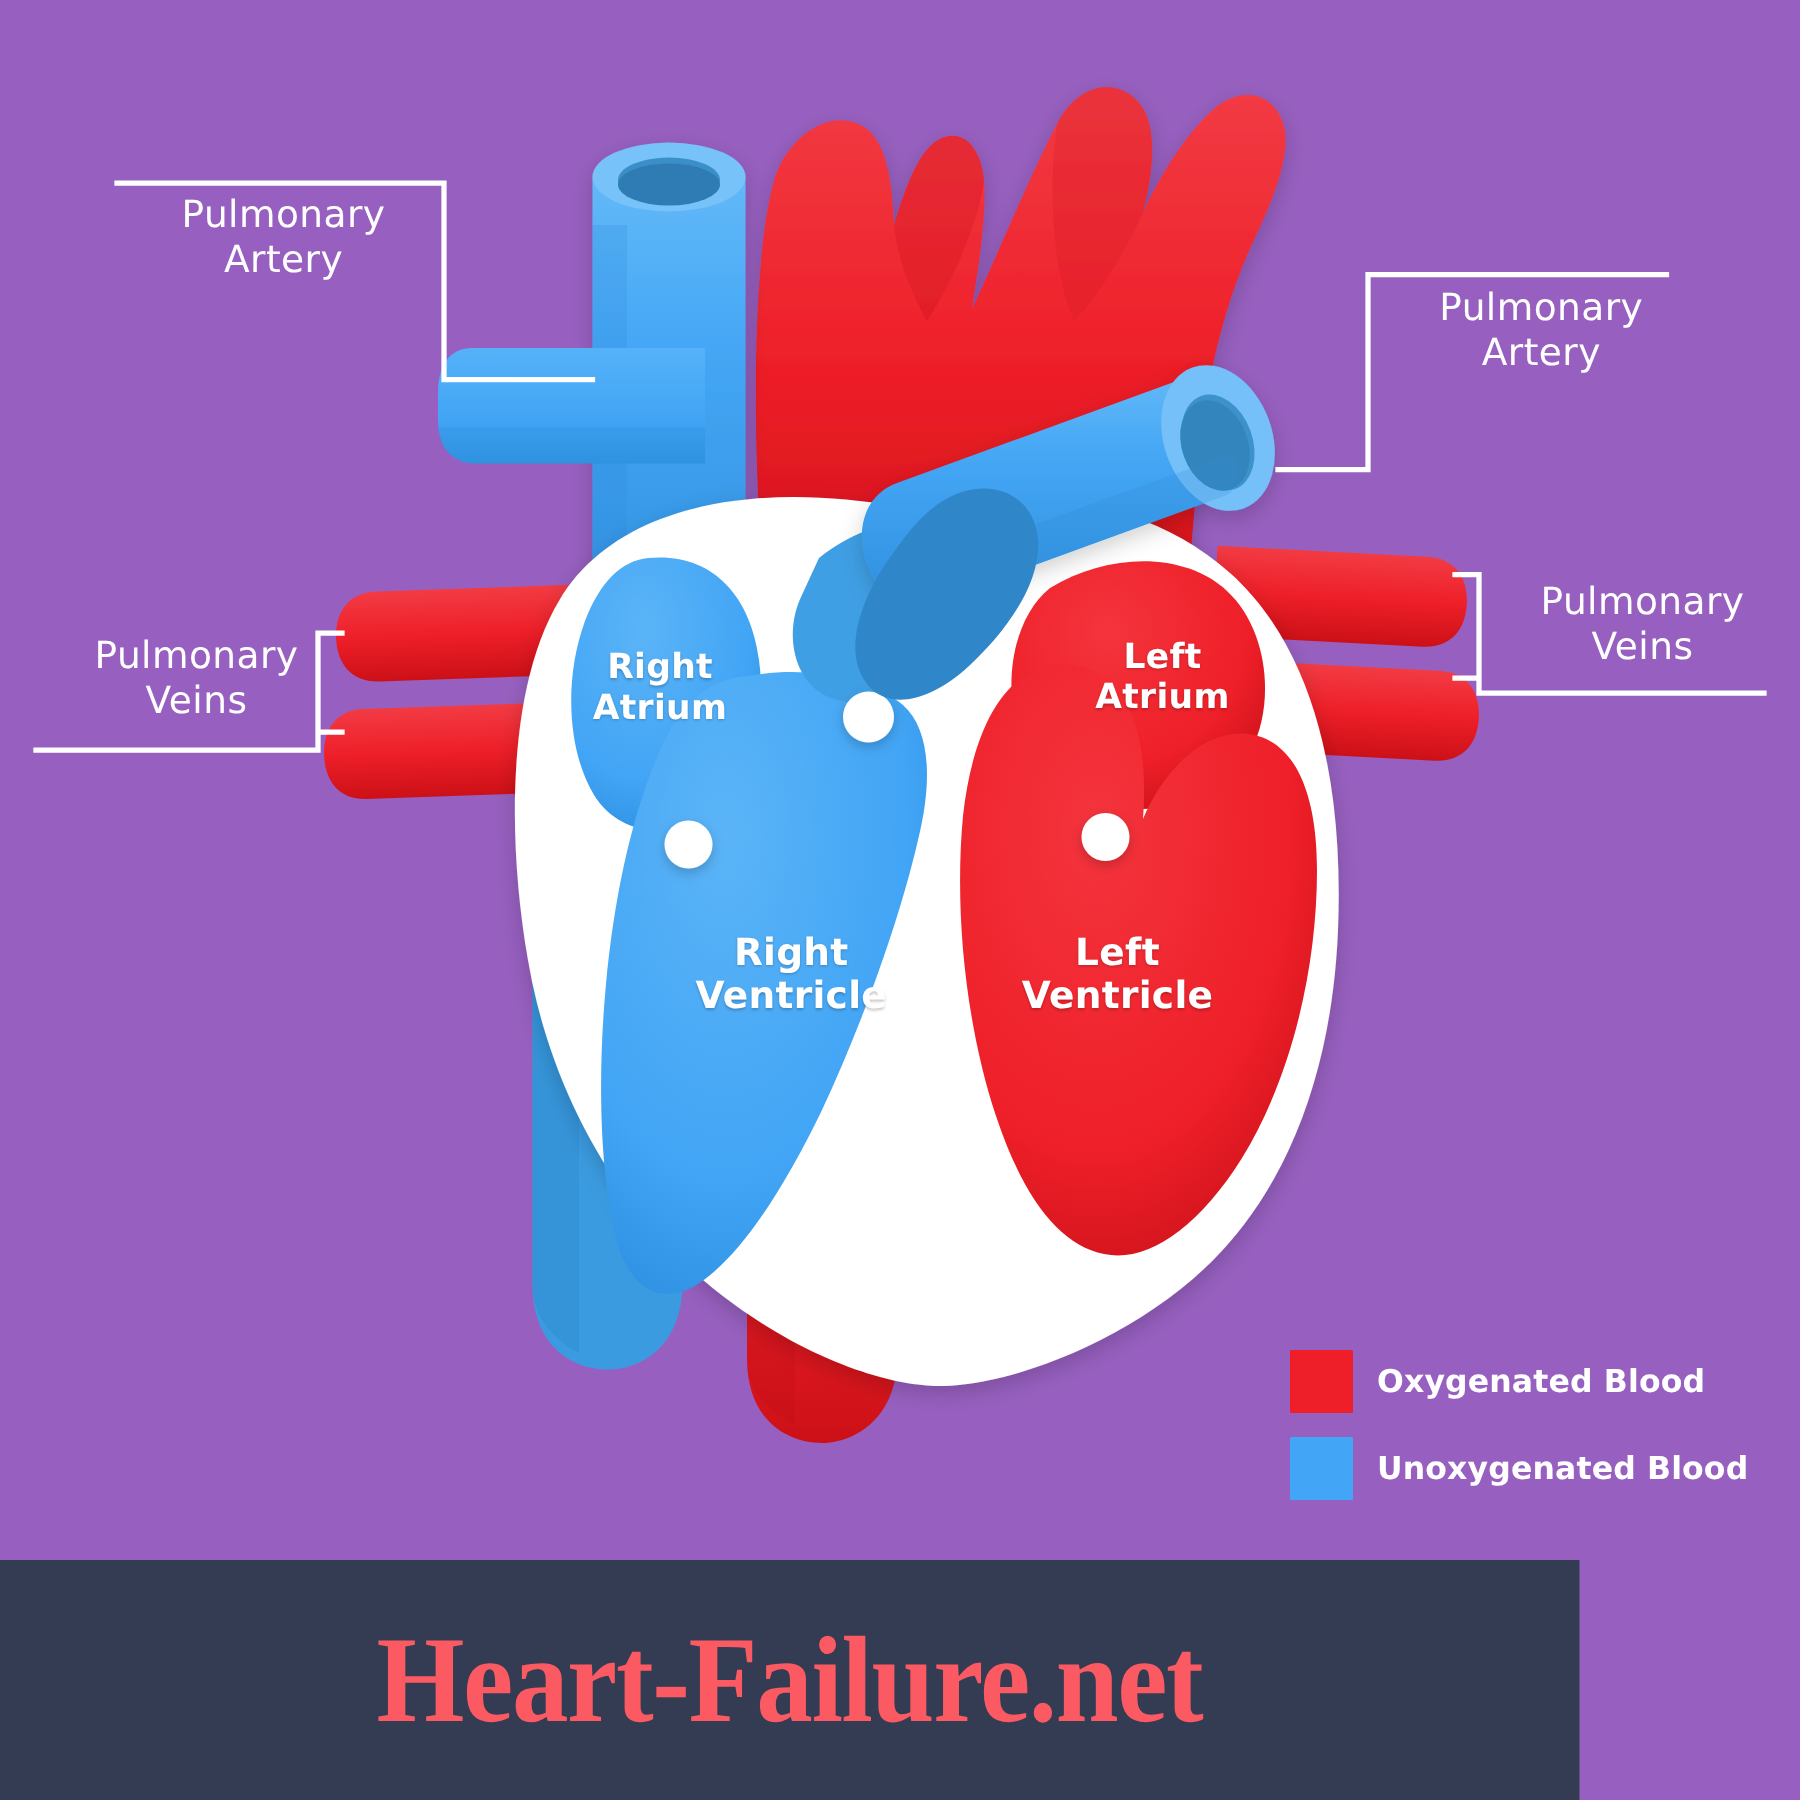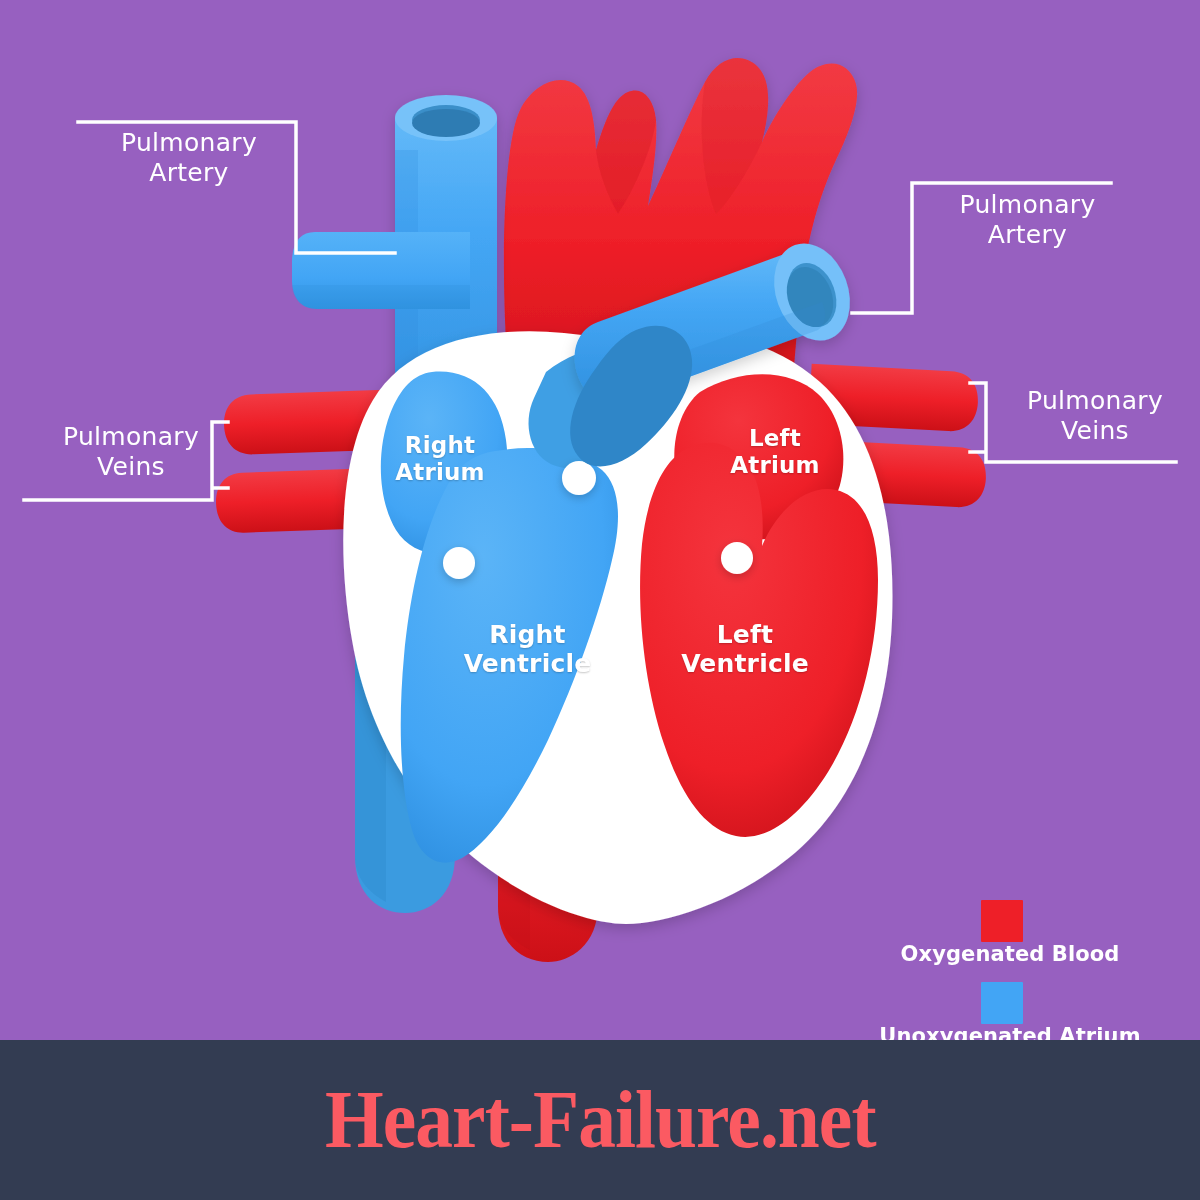--- a/index.html
+++ b/index.html
@@ -39,27 +39,27 @@
   #callout-pa-left{left:84px;top:128px;width:210px;text-align:center;}
   #callout-pa-right{left:920px;top:190px;width:215px;text-align:center;}
   #callout-pv-left{left:38px;top:422px;width:186px;text-align:center;}
   #callout-pv-right{left:1000px;top:386px;width:190px;text-align:center;}
 
   
   #leaders{position:absolute;left:0;top:0;width:1200px;height:1040px;pointer-events:none;}
 
   
   #legend{position:absolute;left:860px;top:900px;width:300px;}
-  .legend-row{display:flex;align-items:center;margin-bottom:16px;flex-direction:column;}
+  .legend-row{display:flex;align-items:center;margin-bottom:16px;}
   .legend-swatch{width:42px;height:42px;margin-right:16px;flex:0 0 auto;border-radius:1px;}
   .legend-text{color:#fff;font-weight:bold;font-size:21px;white-space:nowrap;letter-spacing:.1px;}
 
   
   #footer{
-    position:absolute;left:0;top:1040px;width:1200px;height:160px;
+    position:absolute;left:0;top:1040px;width:1053px;height:160px;
     background:#333c52;display:flex;align-items:center;justify-content:center;
   }
   #brand{
     color:#fb5a62;
     font-family:"Liberation Serif","DejaVu Serif",serif;
     font-weight:bold;
     font-size:82px;
     letter-spacing:-1px;
     transform:scaleX(.92);
     transform-origin:center;
@@ -268,21 +268,21 @@
     <div class="callout" id="callout-pv-right">Pulmonary
 Veins</div>
 
     <div id="legend">
       <div class="legend-row">
         <div class="legend-swatch" style="background: rgb(238, 31, 40);"></div>
         <div class="legend-text">Oxygenated Blood</div>
       </div>
       <div class="legend-row">
         <div class="legend-swatch" style="background: rgb(66, 165, 245);"></div>
-        <div class="legend-text">Unoxygenated Atrium</div>
+        <div class="legend-text">Unoxygenated Blood</div>
       </div>
     </div>
 
   </div>
 
   <div id="footer" style="background: rgb(51, 60, 82);">
     <div id="brand" style="color: rgb(251, 90, 98);">Heart-Failure.net</div>
   </div>
 
 </div>

